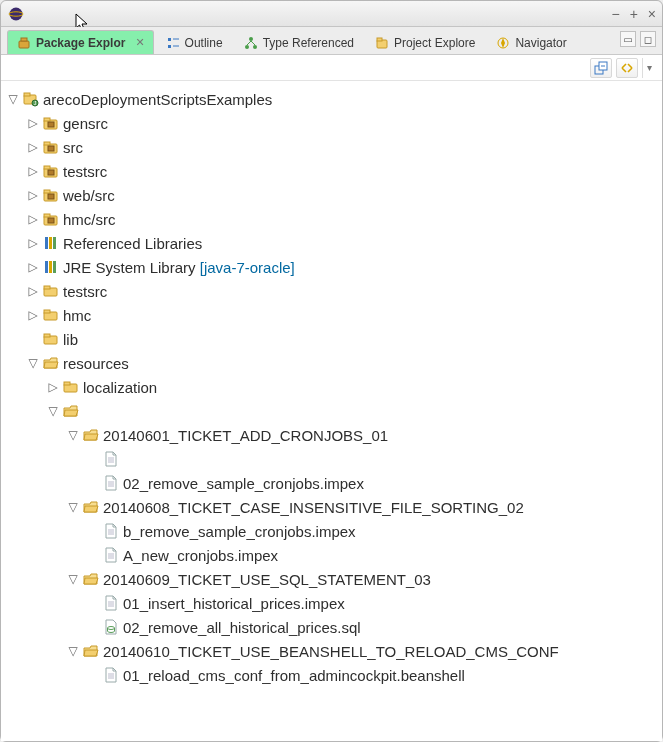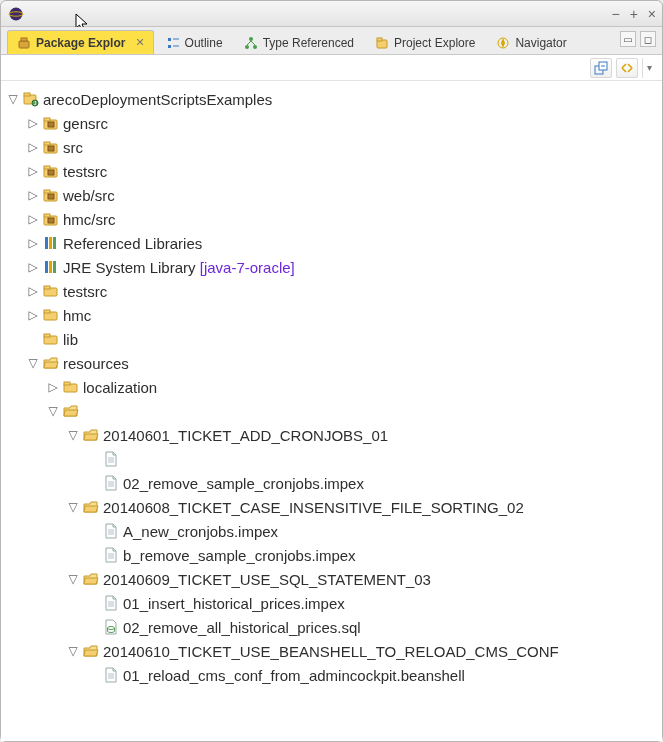--- a/index.html
+++ b/index.html
@@ -5,21 +5,21 @@
   * { box-sizing: border-box; margin: 0; padding: 0; }
   html, body { width: 663px; height: 742px; font-family: "Liberation Sans", "DejaVu Sans", Arial, sans-serif; font-size: 12px; color: #2e2e2e; background: #ededed; overflow: hidden; }
   .window { width: 663px; height: 742px; border: 1px solid #b6b6b6; border-radius: 6px; background: #ededed; display: flex; flex-direction: column; position: relative; }
   .titlebar { height: 26px; display: flex; align-items: center; padding: 0 6px; border-bottom: 1px solid #c4c4c4; background: linear-gradient(#f6f6f6,#e4e4e4); border-radius: 6px 6px 0 0; position: relative; }
   .titlebar .app-icon { width: 18px; height: 18px; margin-right: 6px; display: inline-flex; align-items: center; justify-content: center; }
   .titlebar .win-controls { position: absolute; right: 6px; top: 0; height: 26px; display: flex; align-items: center; gap: 10px; color: #666; font-size: 14px; }
   .win-btn { cursor: pointer; user-select: none; }
 
   .tabbar { height: 28px; display: flex; align-items: flex-end; padding: 0 6px; background: #ededed; border-bottom: 1px solid #c9c9c9; position: relative; }
   .tab { height: 24px; display: inline-flex; align-items: center; gap: 4px; padding: 0 8px; margin-right: 2px; border: 1px solid transparent; border-bottom: none; font-size: 12px; color: #3a3a3a; cursor: pointer; border-radius: 3px 3px 0 0; }
-  .tab.active { background: #fde047; border-color: #c0c0c0; font-weight: bold; }
+  .tab.active { background: #86efac; border-color: #c0c0c0; font-weight: bold; }
   .tab .icon { width: 16px; height: 16px; display: inline-flex; align-items: center; justify-content: center; }
   .tab .close-x { margin-left: 6px; color: #777; font-size: 11px; }
   .tabbar .right-controls { position: absolute; right: 6px; top: 4px; display: flex; gap: 4px; }
   .mini-btn { width: 16px; height: 16px; border: 1px solid #c0c0c0; background: #f7f7f7; display: inline-flex; align-items: center; justify-content: center; font-size: 10px; color: #555; cursor: pointer; }
 
   .toolbar { height: 26px; background: #fff; border-bottom: 1px solid #e3e3e3; display: flex; align-items: center; justify-content: flex-end; padding: 0 6px; gap: 4px; }
   .tool-btn { width: 22px; height: 20px; border: 1px solid #d8d8d8; background: linear-gradient(#fff,#f0f0f0); border-radius: 2px; display: inline-flex; align-items: center; justify-content: center; cursor: pointer; }
   .tool-menu { width: 14px; height: 20px; border-left: 1px solid #ddd; display: inline-flex; align-items: center; justify-content: center; cursor: pointer; color: #777; font-size: 10px; }
 
   .content { flex: 1; display: flex; background: #fff; position: relative; overflow: hidden; }
@@ -28,21 +28,21 @@
   .tree-wrap::-webkit-scrollbar-track { background: #f0f0f0; border-left: 1px solid #ddd; }
   .tree-wrap::-webkit-scrollbar-thumb { background: #c4c4c4; border: 2px solid #f0f0f0; border-radius: 2px; }
   ul.tree, ul.tree ul { list-style: none; padding-left: 0; }
   ul.tree ul { padding-left: 20px; }
   li.node { white-space: nowrap; }
   .row { display: flex; align-items: center; height: 24px; gap: 4px; padding-left: 2px; cursor: pointer; }
   .twisty { width: 12px; height: 12px; display: inline-flex; align-items: center; justify-content: center; color: #6a6a6a; font-size: 12px; flex-shrink: 0; }
   .twisty.empty { visibility: hidden; }
   .ico { width: 16px; height: 16px; display: inline-flex; align-items: center; justify-content: center; flex-shrink: 0; }
   .label { font-size: 15px; color: #2e2e2e; }
-  .label .suffix { color: #6d28d9; }
+  .label .suffix { color: #0369a1; }
 
   
   .cursor { position: absolute; left: 74px; top: 12px; pointer-events: none; }
 </style>
 </head>
 <body>
 
 <div class="window">
 
   <div class="titlebar">
@@ -370,36 +370,36 @@
                               <span class="twisty empty"></span>
                               <span class="ico">
                                 <svg width="16" height="16" viewBox="0 0 16 16">
                                   <path d="M3 1 L10 1 L13 4 L13 15 L3 15 Z" fill="#fff" stroke="#9aa"></path>
                                   <path d="M10 1 L10 4 L13 4" fill="none" stroke="#9aa"></path>
                                   <line x1="5" y1="7" x2="11" y2="7" stroke="#bbc"></line>
                                   <line x1="5" y1="9" x2="11" y2="9" stroke="#bbc"></line>
                                   <line x1="5" y1="11" x2="11" y2="11" stroke="#bbc"></line>
                                 </svg>
                               </span>
+                              <span class="label">b_remove_sample_cronjobs.impex</span>
+                            </div>
+                          </li>
+                          <li class="node">
+                            <div class="row">
+                              <span class="twisty empty"></span>
+                              <span class="ico">
+                                <svg width="16" height="16" viewBox="0 0 16 16">
+                                  <path d="M3 1 L10 1 L13 4 L13 15 L3 15 Z" fill="#fff" stroke="#9aa"></path>
+                                  <path d="M10 1 L10 4 L13 4" fill="none" stroke="#9aa"></path>
+                                  <line x1="5" y1="7" x2="11" y2="7" stroke="#bbc"></line>
+                                  <line x1="5" y1="9" x2="11" y2="9" stroke="#bbc"></line>
+                                  <line x1="5" y1="11" x2="11" y2="11" stroke="#bbc"></line>
+                                </svg>
+                              </span>
                               <span class="label">A_new_cronjobs.impex</span>
-                            </div>
-                          </li>
-                          <li class="node">
-                            <div class="row">
-                              <span class="twisty empty"></span>
-                              <span class="ico">
-                                <svg width="16" height="16" viewBox="0 0 16 16">
-                                  <path d="M3 1 L10 1 L13 4 L13 15 L3 15 Z" fill="#fff" stroke="#9aa"></path>
-                                  <path d="M10 1 L10 4 L13 4" fill="none" stroke="#9aa"></path>
-                                  <line x1="5" y1="7" x2="11" y2="7" stroke="#bbc"></line>
-                                  <line x1="5" y1="9" x2="11" y2="9" stroke="#bbc"></line>
-                                  <line x1="5" y1="11" x2="11" y2="11" stroke="#bbc"></line>
-                                </svg>
-                              </span>
-                              <span class="label">b_remove_sample_cronjobs.impex</span>
                             </div>
                           </li>
                         </ul>
                       </li>
                       <li class="node">
                         <div class="row">
                           <span class="twisty">▽</span>
                           <span class="ico">
                             <svg width="16" height="16" viewBox="0 0 16 16">
                               <path d="M1 5 L7 5 L8 3 L14 3 L14 13 L1 13 Z" fill="#f7dd90" stroke="#c79a2a"></path>

